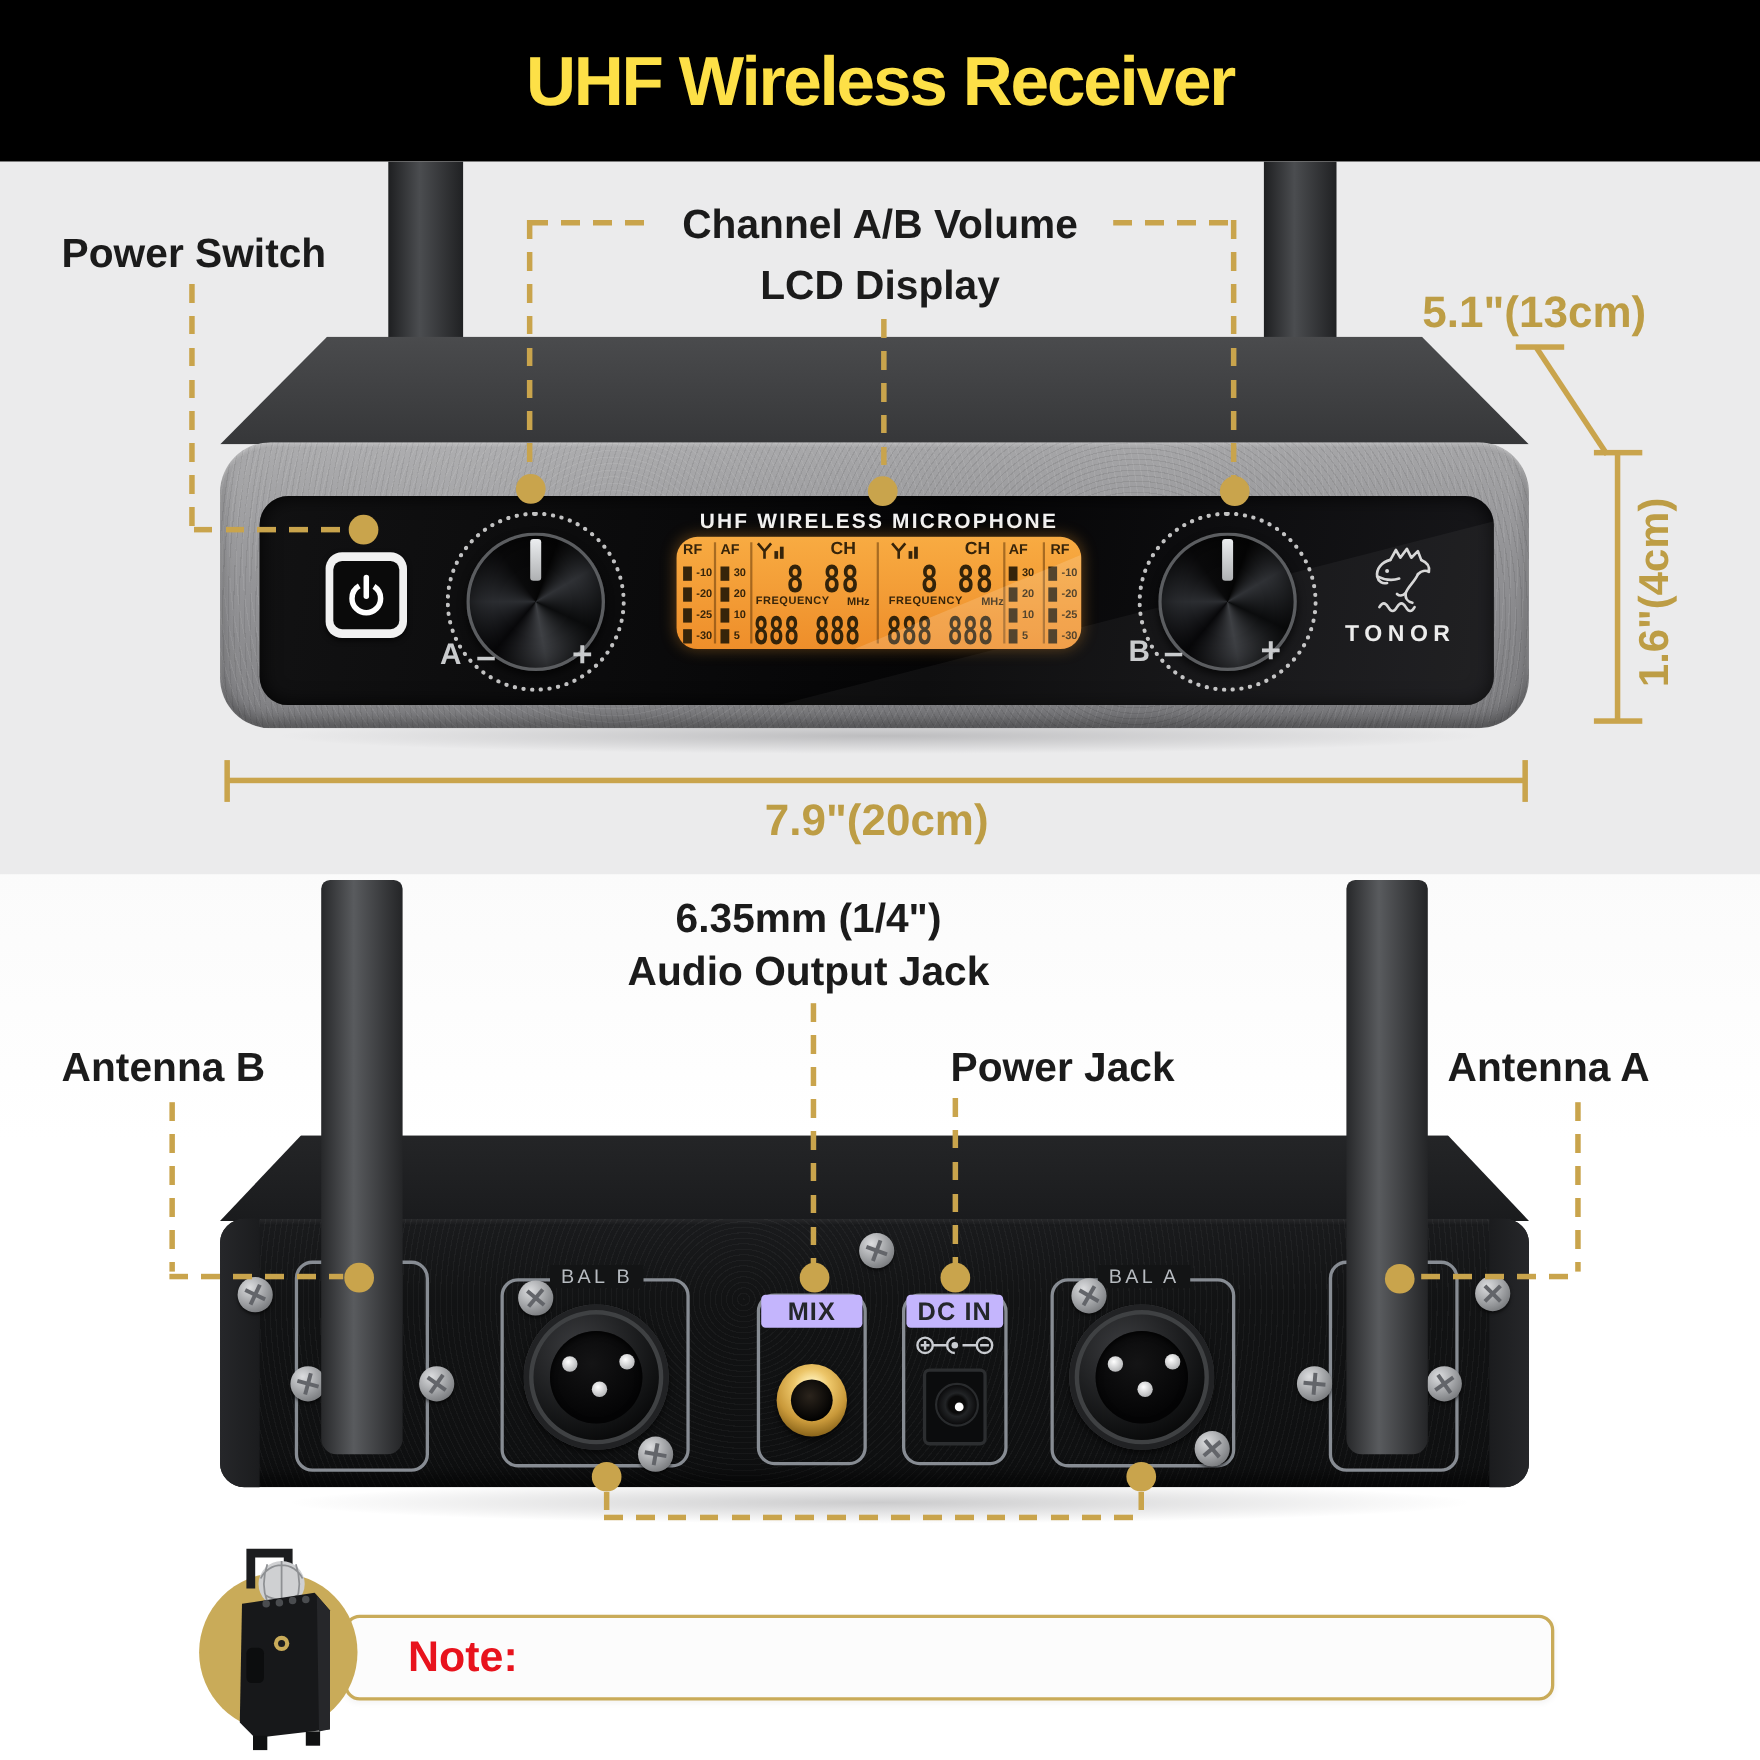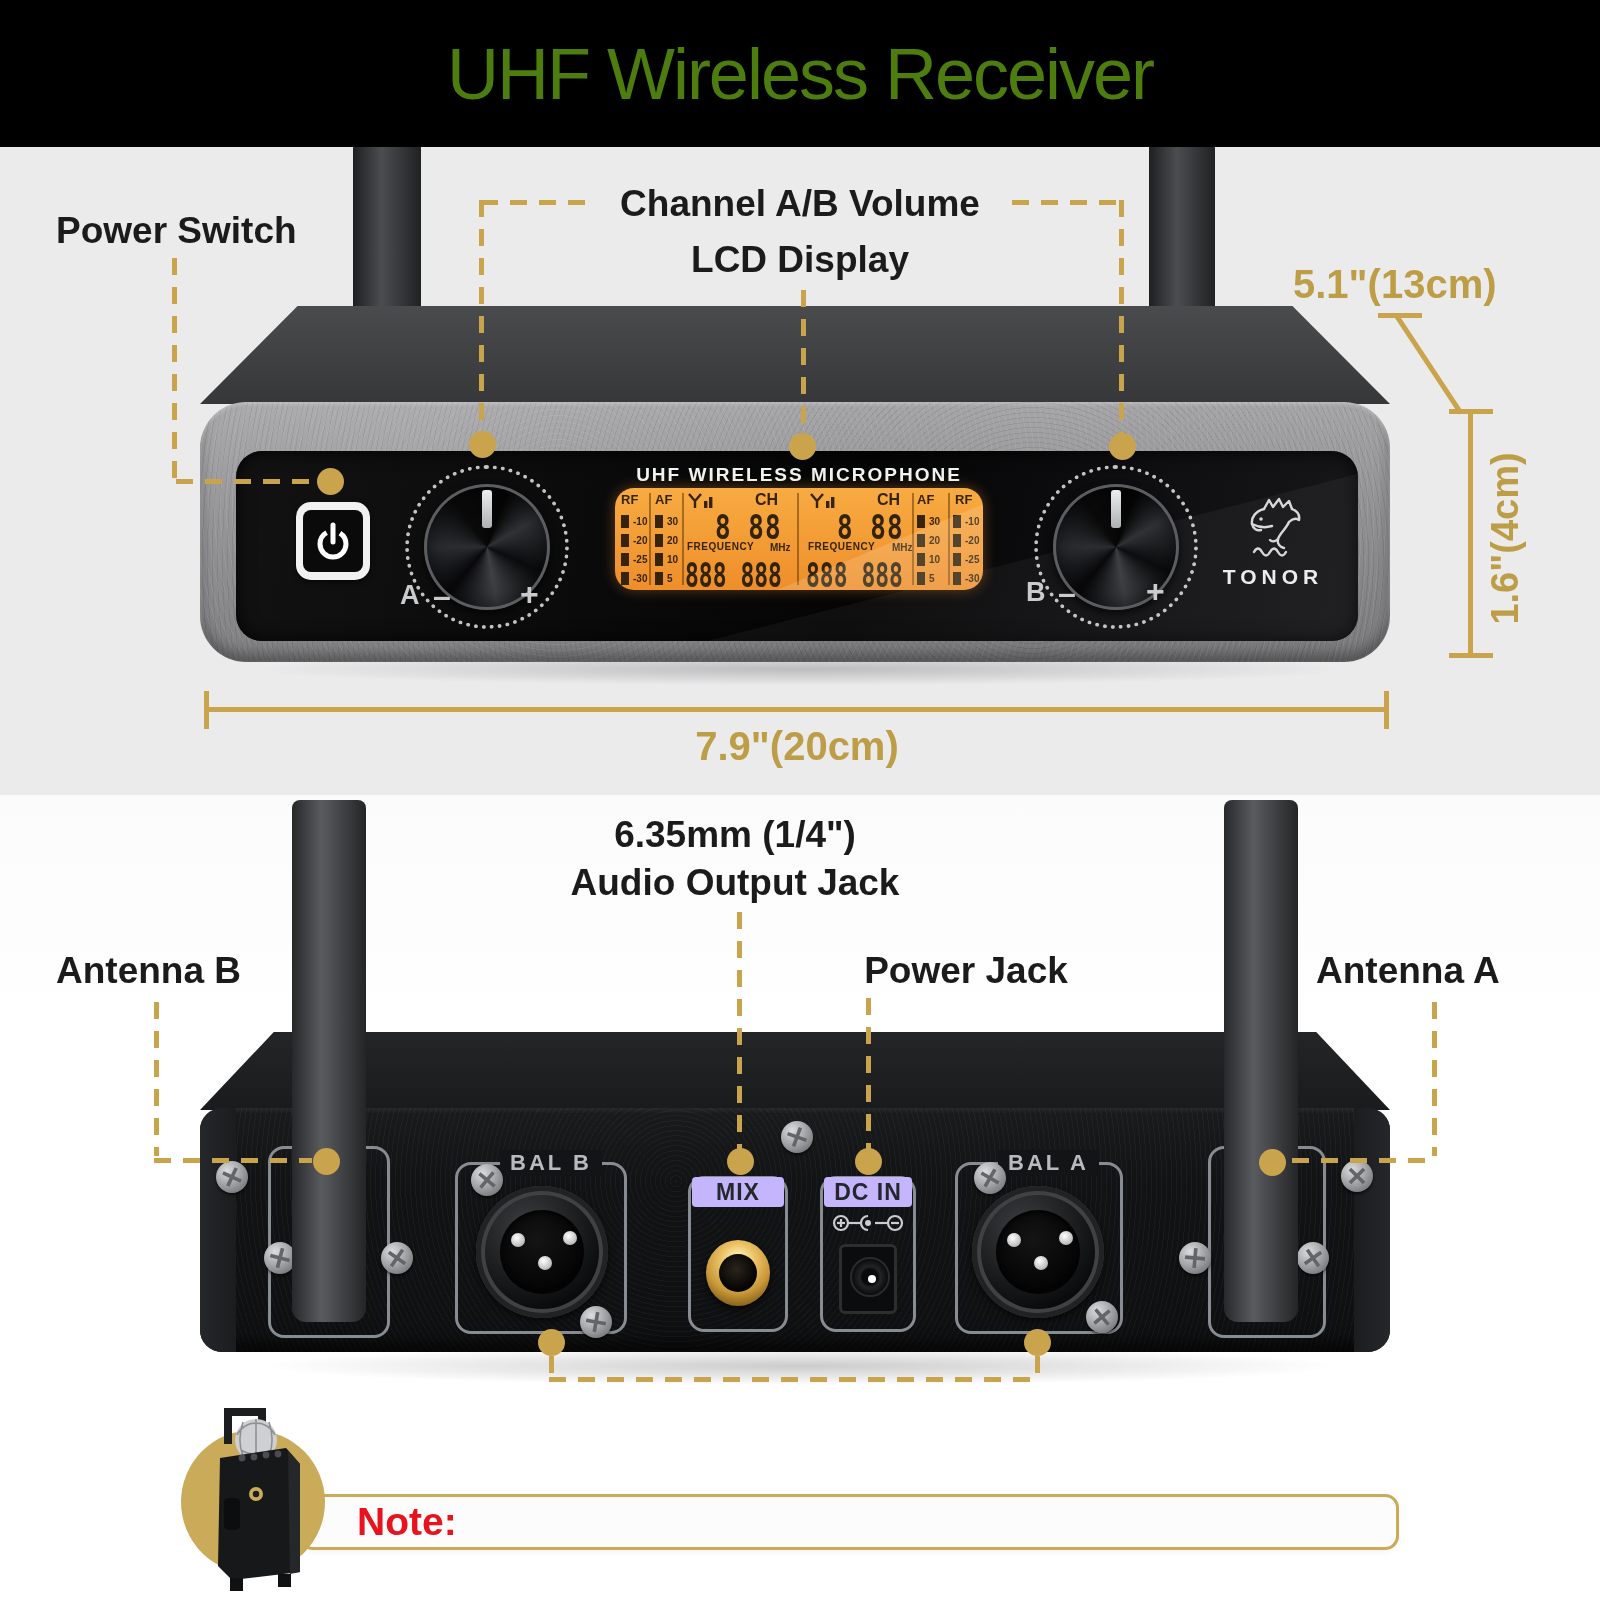--- a/index.html
+++ b/index.html
@@ -9,21 +9,21 @@
     --panel:#0c0c0d;
     --rearpanel:#131415;
   }
   *{margin:0;padding:0;box-sizing:border-box;}
   body{width:1600px;height:1600px;font-family:"Liberation Sans",sans-serif;background:#fff;}
   .canvas{position:relative;width:1600px;height:1600px;overflow:hidden;background:#fdfdfd;}
   .abs{position:absolute;}
 
   
   .banner{left:0;top:0;width:1600px;height:147px;background:#000;display:flex;align-items:center;justify-content:center;}
-  .banner h1{color:#4d7c0f;font-size:72px;font-weight:normal;letter-spacing:-2px;}
+  .banner h1{color:#fde047;font-size:63px;font-weight:bold;letter-spacing:-2px;}
 
   
   .front-bg{left:0;top:147px;width:1600px;height:648px;background:#ebebec;}
   .rear-bg{left:0;top:795px;width:1600px;height:805px;background:linear-gradient(180deg,#fbfbfb,#ffffff 30%);}
 
   
   .lbl{font-weight:bold;font-size:37px;color:var(--ink);white-space:nowrap;}
   .goldlbl{font-weight:bold;font-size:40px;color:#bd9d45;white-space:nowrap;}
   .dash-h{height:5px;background:repeating-linear-gradient(90deg,var(--gold) 0 17px,transparent 17px 29px);}
   .dash-v{width:5px;background:repeating-linear-gradient(180deg,var(--gold) 0 17px,transparent 17px 29px);}
@@ -64,21 +64,21 @@
 
   
   .r-ant{background:linear-gradient(90deg,#27282a,#595b5e 40%,#242527);border-radius:8px 8px 14px 14px;}
   .r-top{background:linear-gradient(180deg,#242527,#1a1b1d);clip-path:polygon(6.2% 0,93.8% 0,100% 100%,0 100%);}
   .r-body{background:
      repeating-radial-gradient(circle at 40% 30%, rgba(255,255,255,.035) 0 1px, transparent 1px 5px),
      linear-gradient(180deg,#1a1b1d 0%,#121314 30%,#0e0f10 100%);
      border-radius:22px;box-shadow:inset 0 3px 5px rgba(255,255,255,.07), inset 0 -10px 14px rgba(0,0,0,.6);}
   .r-bevel{background:linear-gradient(90deg,#26272a,#1b1c1e);}
   .port-box{border:3px solid #878c93;border-radius:16px;}
-  .port-lab{position:absolute;top:-15px;color:#b7bbc0;font-size:22px;font-weight:bold;letter-spacing:3px;background:var(--rearpanel);padding:0 10px;white-space:nowrap;}
+  .port-lab{position:absolute;top:-15px;color:#b7bbc0;font-size:18px;font-weight:normal;letter-spacing:3px;background:var(--rearpanel);padding:0 10px;white-space:nowrap;}
   .badge{background:#c4b5fd;color:#24272b;font-weight:bold;font-size:23px;display:flex;align-items:center;justify-content:center;border-radius:4px;letter-spacing:1px;}
   .xlr{border-radius:50%;background:radial-gradient(circle at 38% 30%,#3b3c3f,#101112 60%,#000 85%);box-shadow:inset 0 0 0 5px #212224, inset 0 0 0 9px #3f4143, 0 3px 6px rgba(0,0,0,.6);}
   .xlr-hole{position:absolute;left:24px;top:24px;width:84px;height:84px;border-radius:50%;background:radial-gradient(circle at 45% 35%,#141415,#040405 70%);box-shadow:inset 0 2px 6px rgba(0,0,0,.9);}
   .pin{position:absolute;width:14px;height:14px;border-radius:50%;background:radial-gradient(circle at 40% 35%,#ffffff,#b9babc 70%);}
   .jack-gold{border-radius:50%;background:radial-gradient(circle at 50% 32%,#fff0b8 0 10%,#ecc568 30%,#c9993a 58%,#8d671c 80%,#6b4d10);box-shadow:0 3px 6px rgba(0,0,0,.7);}
   .jack-hole{position:absolute;left:13px;top:14px;width:38px;height:38px;border-radius:50%;background:radial-gradient(circle at 45% 40%,#2b241c,#000 75%);}
   .dc-barrel{background:#0b0c0d;border:3px solid #2c2e30;border-radius:6px;}
   .dc-ring{position:absolute;left:8px;top:10px;width:40px;height:40px;border-radius:50%;background:radial-gradient(circle,#0a0a0a 30%,#222426 42%,#0a0a0b 72%);border:2px solid #292b2d;}
   .dc-dot{position:absolute;left:16px;top:16px;width:8px;height:8px;border-radius:50%;background:#fff;}
   .screw{width:32px;height:32px;border-radius:50%;background:radial-gradient(circle at 35% 30%,#dcdddf,#97999c 55%,#5e6063);box-shadow:0 2px 3px rgba(0,0,0,.6);display:flex;align-items:center;justify-content:center;}
@@ -435,21 +435,21 @@
   <div class="abs dash-v" style="left:1432px;top:1002px;height:154px;"></div>
   <div class="abs dash-h" style="left:1292px;top:1158px;width:145px;"></div>
   <div class="abs gdot" style="left:1259px;top:1149px;"></div>
 
   <div class="abs gdot" style="left:538px;top:1329px;"></div>
   <div class="abs gdot" style="left:1024px;top:1329px;"></div>
   <div class="abs dash-v" style="left:549px;top:1356px;height:26px;"></div>
   <div class="abs dash-v" style="left:1035px;top:1356px;height:26px;"></div>
   <div class="abs dash-h" style="left:549px;top:1377px;width:492px;"></div>
 
-  <div class="abs note-box" style="left:299px;top:1468px;width:1100px;height:56px;margin-top:26px;">
+  <div class="abs note-box" style="left:313px;top:1468px;width:1100px;height:78px;">
     <span class="note-prefix">Note:</span>
   </div>
   <div class="abs spk-circle" style="left:181px;top:1430px;width:144px;height:144px;"></div>
   <svg class="abs" style="left:196px;top:1402px;" width="124" height="192" viewBox="0 0 124 192">
     <path d="M32,10 v32 M66,8 v32 M28,10 h42" stroke="#1c1d1f" stroke-width="8" fill="none"></path>
     <circle cx="60" cy="38" r="21" fill="#cfd0d2"></circle>
     <path d="M41,33 a21,21 0 0 1 38,0 M45,48 a21,14 0 0 0 30,0 M60,17 v42 M47,20 c-4,12 -4,24 0,34 M73,20 c4,12 4,24 0,34" stroke="#8e9093" stroke-width="1.6" fill="none"></path>
     <path d="M24,56 L90,46 L104,62 L104,170 L36,178 L22,164 Z" fill="#17181a"></path>
     <path d="M90,46 L104,62 L104,170 L94,172 L92,48 Z" fill="#26272a"></path>
     <circle cx="46" cy="56" r="3.4" fill="#4a4c4f"></circle>

